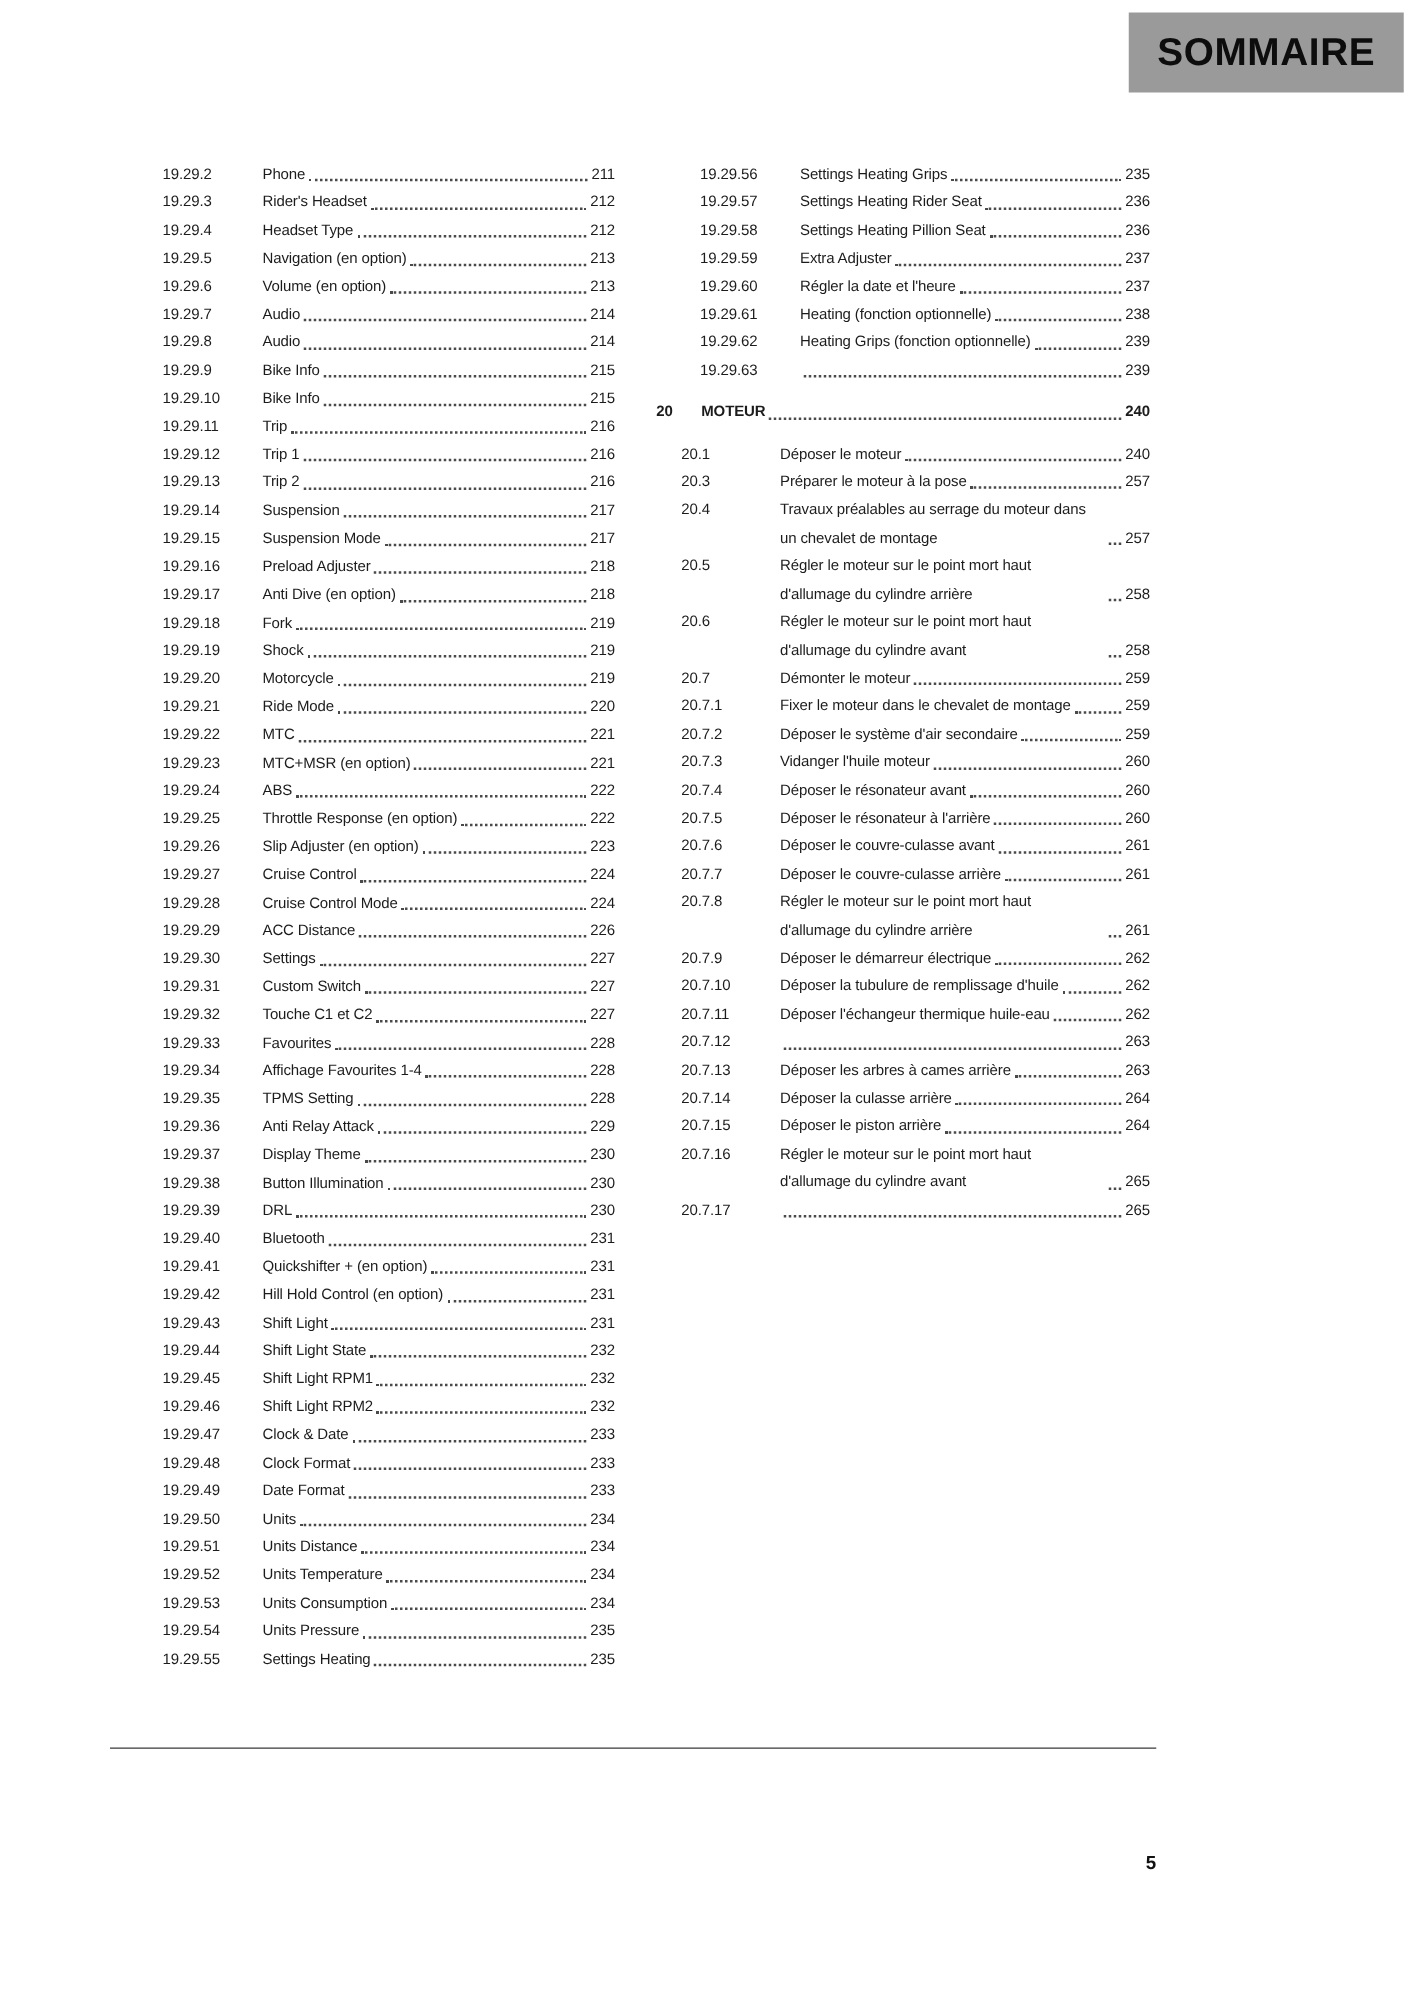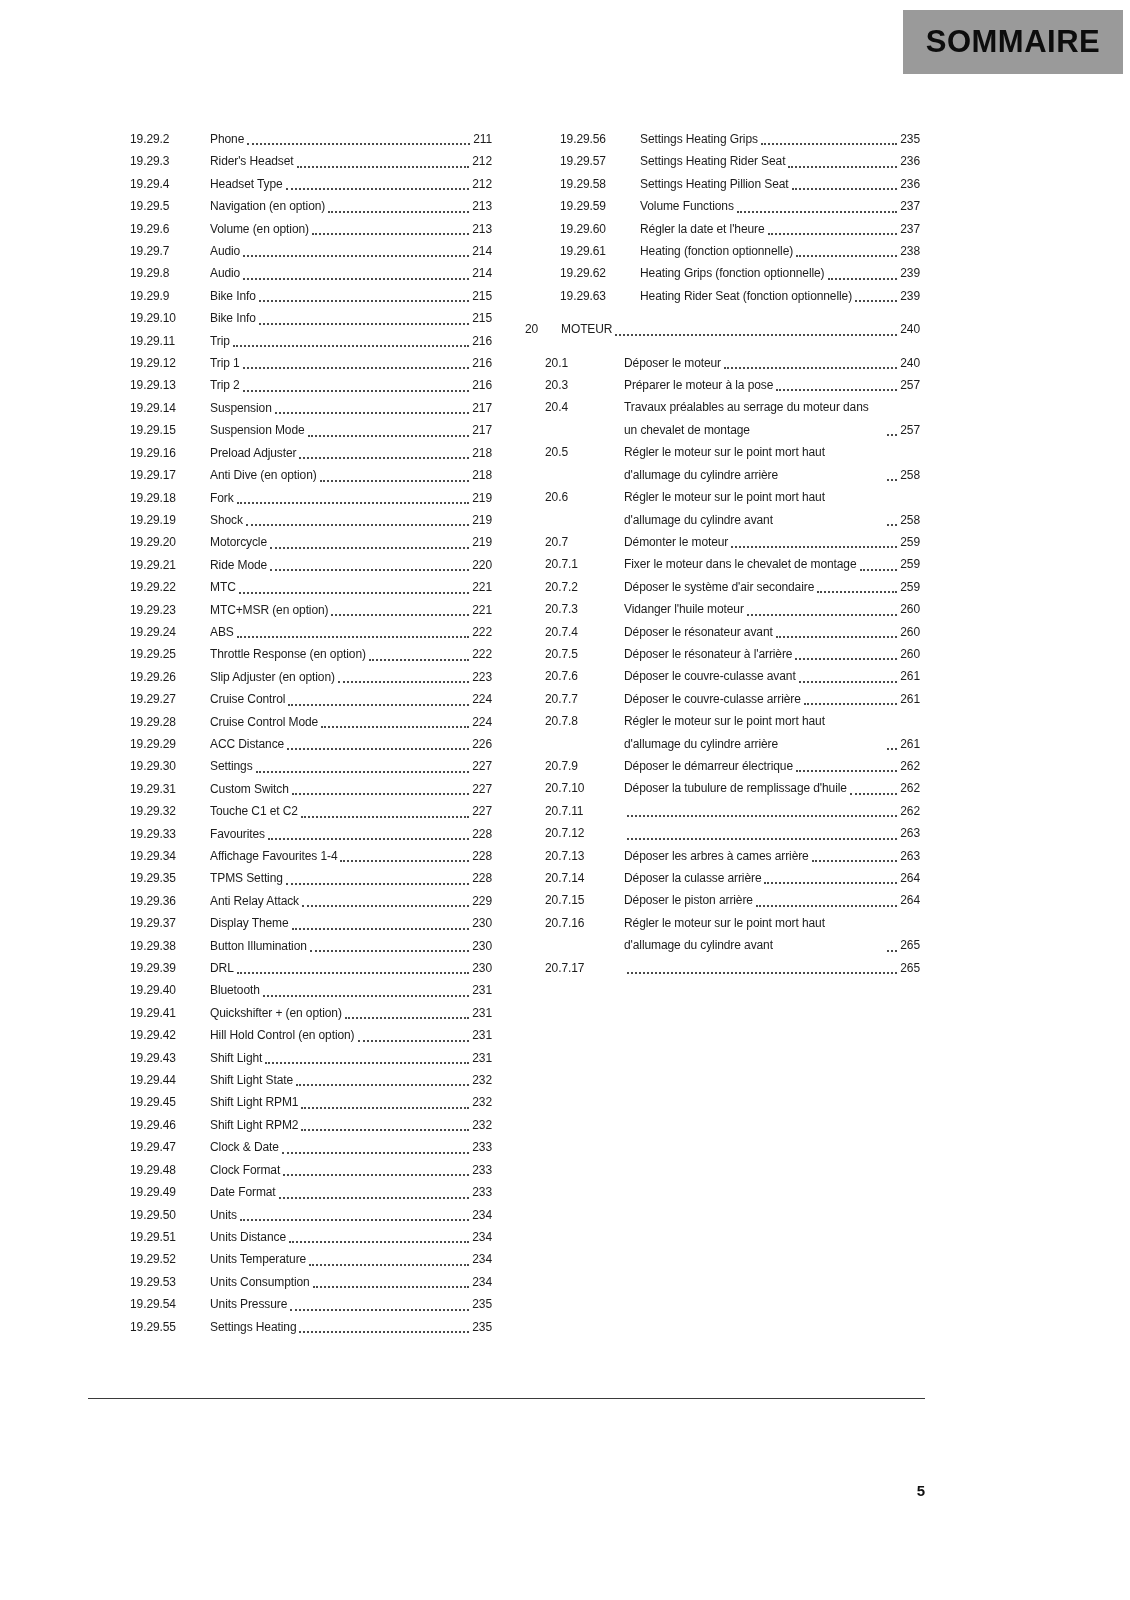--- a/index.html
+++ b/index.html
@@ -44,21 +44,21 @@
   .dots  {
     flex: 1 1 10px;
     min-width: 10px;
     align-self: flex-end;
     border-bottom: 2px dotted #4a4a4a;
     margin: 0 3px 5px 3px;
   }
   .page  { flex: 0 0 auto; align-self: flex-end; text-align: right; }
 
   .indent35 { margin-left: 35px; }
-  .chapter  { margin: 11px 0; }
+  .chapter  { margin: 11px 0; font-weight: bold; }
   .chapter .num { flex: 0 0 36px; }
   .sub { margin-left: 20px; }
   .sub .num { flex: 0 0 79px; }
 
   
   .footer-line {
     position: absolute;
     left: 88px; top: 1398px;
     width: 837px;
     border-top: 1.5px solid #3a3a3a;
@@ -480,21 +480,21 @@
 
     <div class="entry indent35">
       <span class="num">19.29.58</span>
       <span class="title">Settings Heating Pillion Seat</span>
       <span class="dots"></span>
       <span class="page">236</span>
     </div>
 
     <div class="entry indent35">
       <span class="num">19.29.59</span>
-      <span class="title">Volume Functions</span>
+      <span class="title">Extra Adjuster</span>
       <span class="dots"></span>
       <span class="page">237</span>
     </div>
 
     <div class="entry indent35">
       <span class="num">19.29.60</span>
       <span class="title">Régler la date et l'heure</span>
       <span class="dots"></span>
       <span class="page">237</span>
     </div>
@@ -508,21 +508,20 @@
 
     <div class="entry indent35">
       <span class="num">19.29.62</span>
       <span class="title">Heating Grips (fonction optionnelle)</span>
       <span class="dots"></span>
       <span class="page">239</span>
     </div>
 
     <div class="entry indent35">
       <span class="num">19.29.63</span>
-      <span class="title">Heating Rider Seat (fonction optionnelle)</span>
       <span class="dots"></span>
       <span class="page">239</span>
     </div>
 
   <div class="entry chapter">
     <span class="num">20</span>
     <span class="title">MOTEUR</span>
     <span class="dots"></span>
     <span class="page">240</span>
   </div>
@@ -635,20 +634,21 @@
 
     <div class="entry sub">
       <span class="num">20.7.10</span>
       <span class="title">Déposer la tubulure de remplissage d'huile</span>
       <span class="dots"></span>
       <span class="page">262</span>
     </div>
 
     <div class="entry sub">
       <span class="num">20.7.11</span>
+      <span class="title">Déposer l'échangeur thermique huile-eau</span>
       <span class="dots"></span>
       <span class="page">262</span>
     </div>
 
     <div class="entry sub">
       <span class="num">20.7.12</span>
       <span class="dots"></span>
       <span class="page">263</span>
     </div>
 

